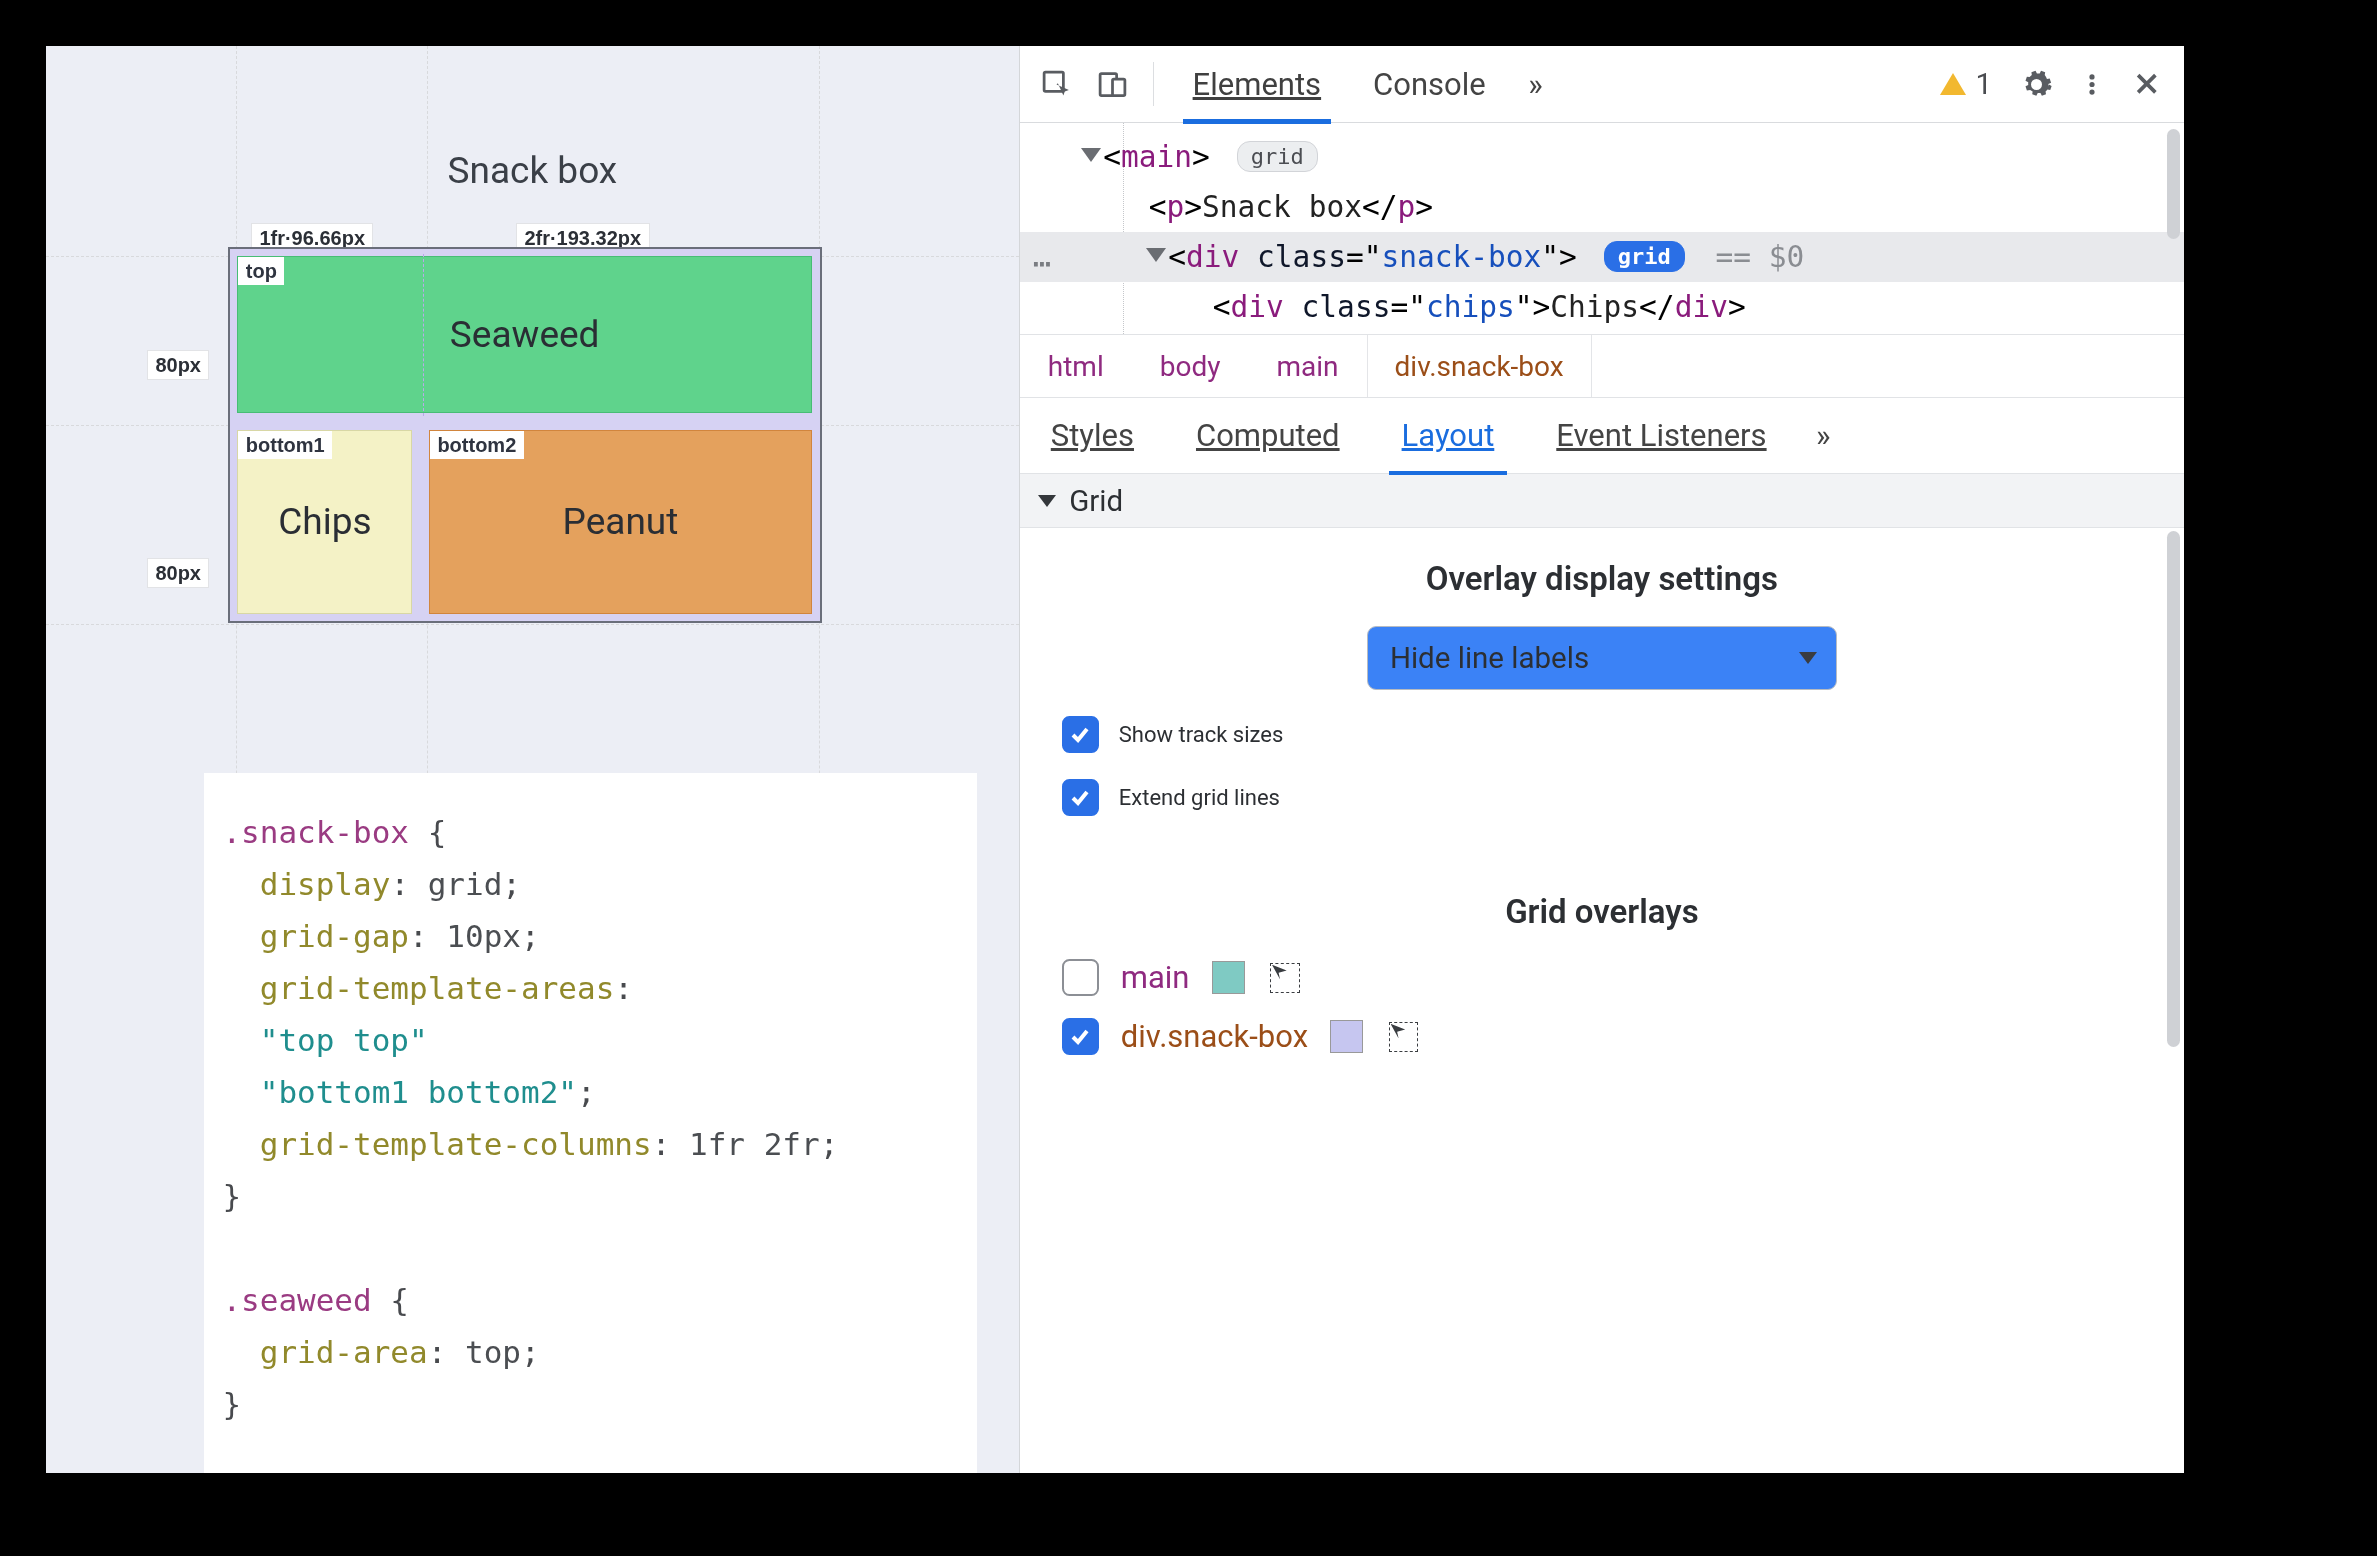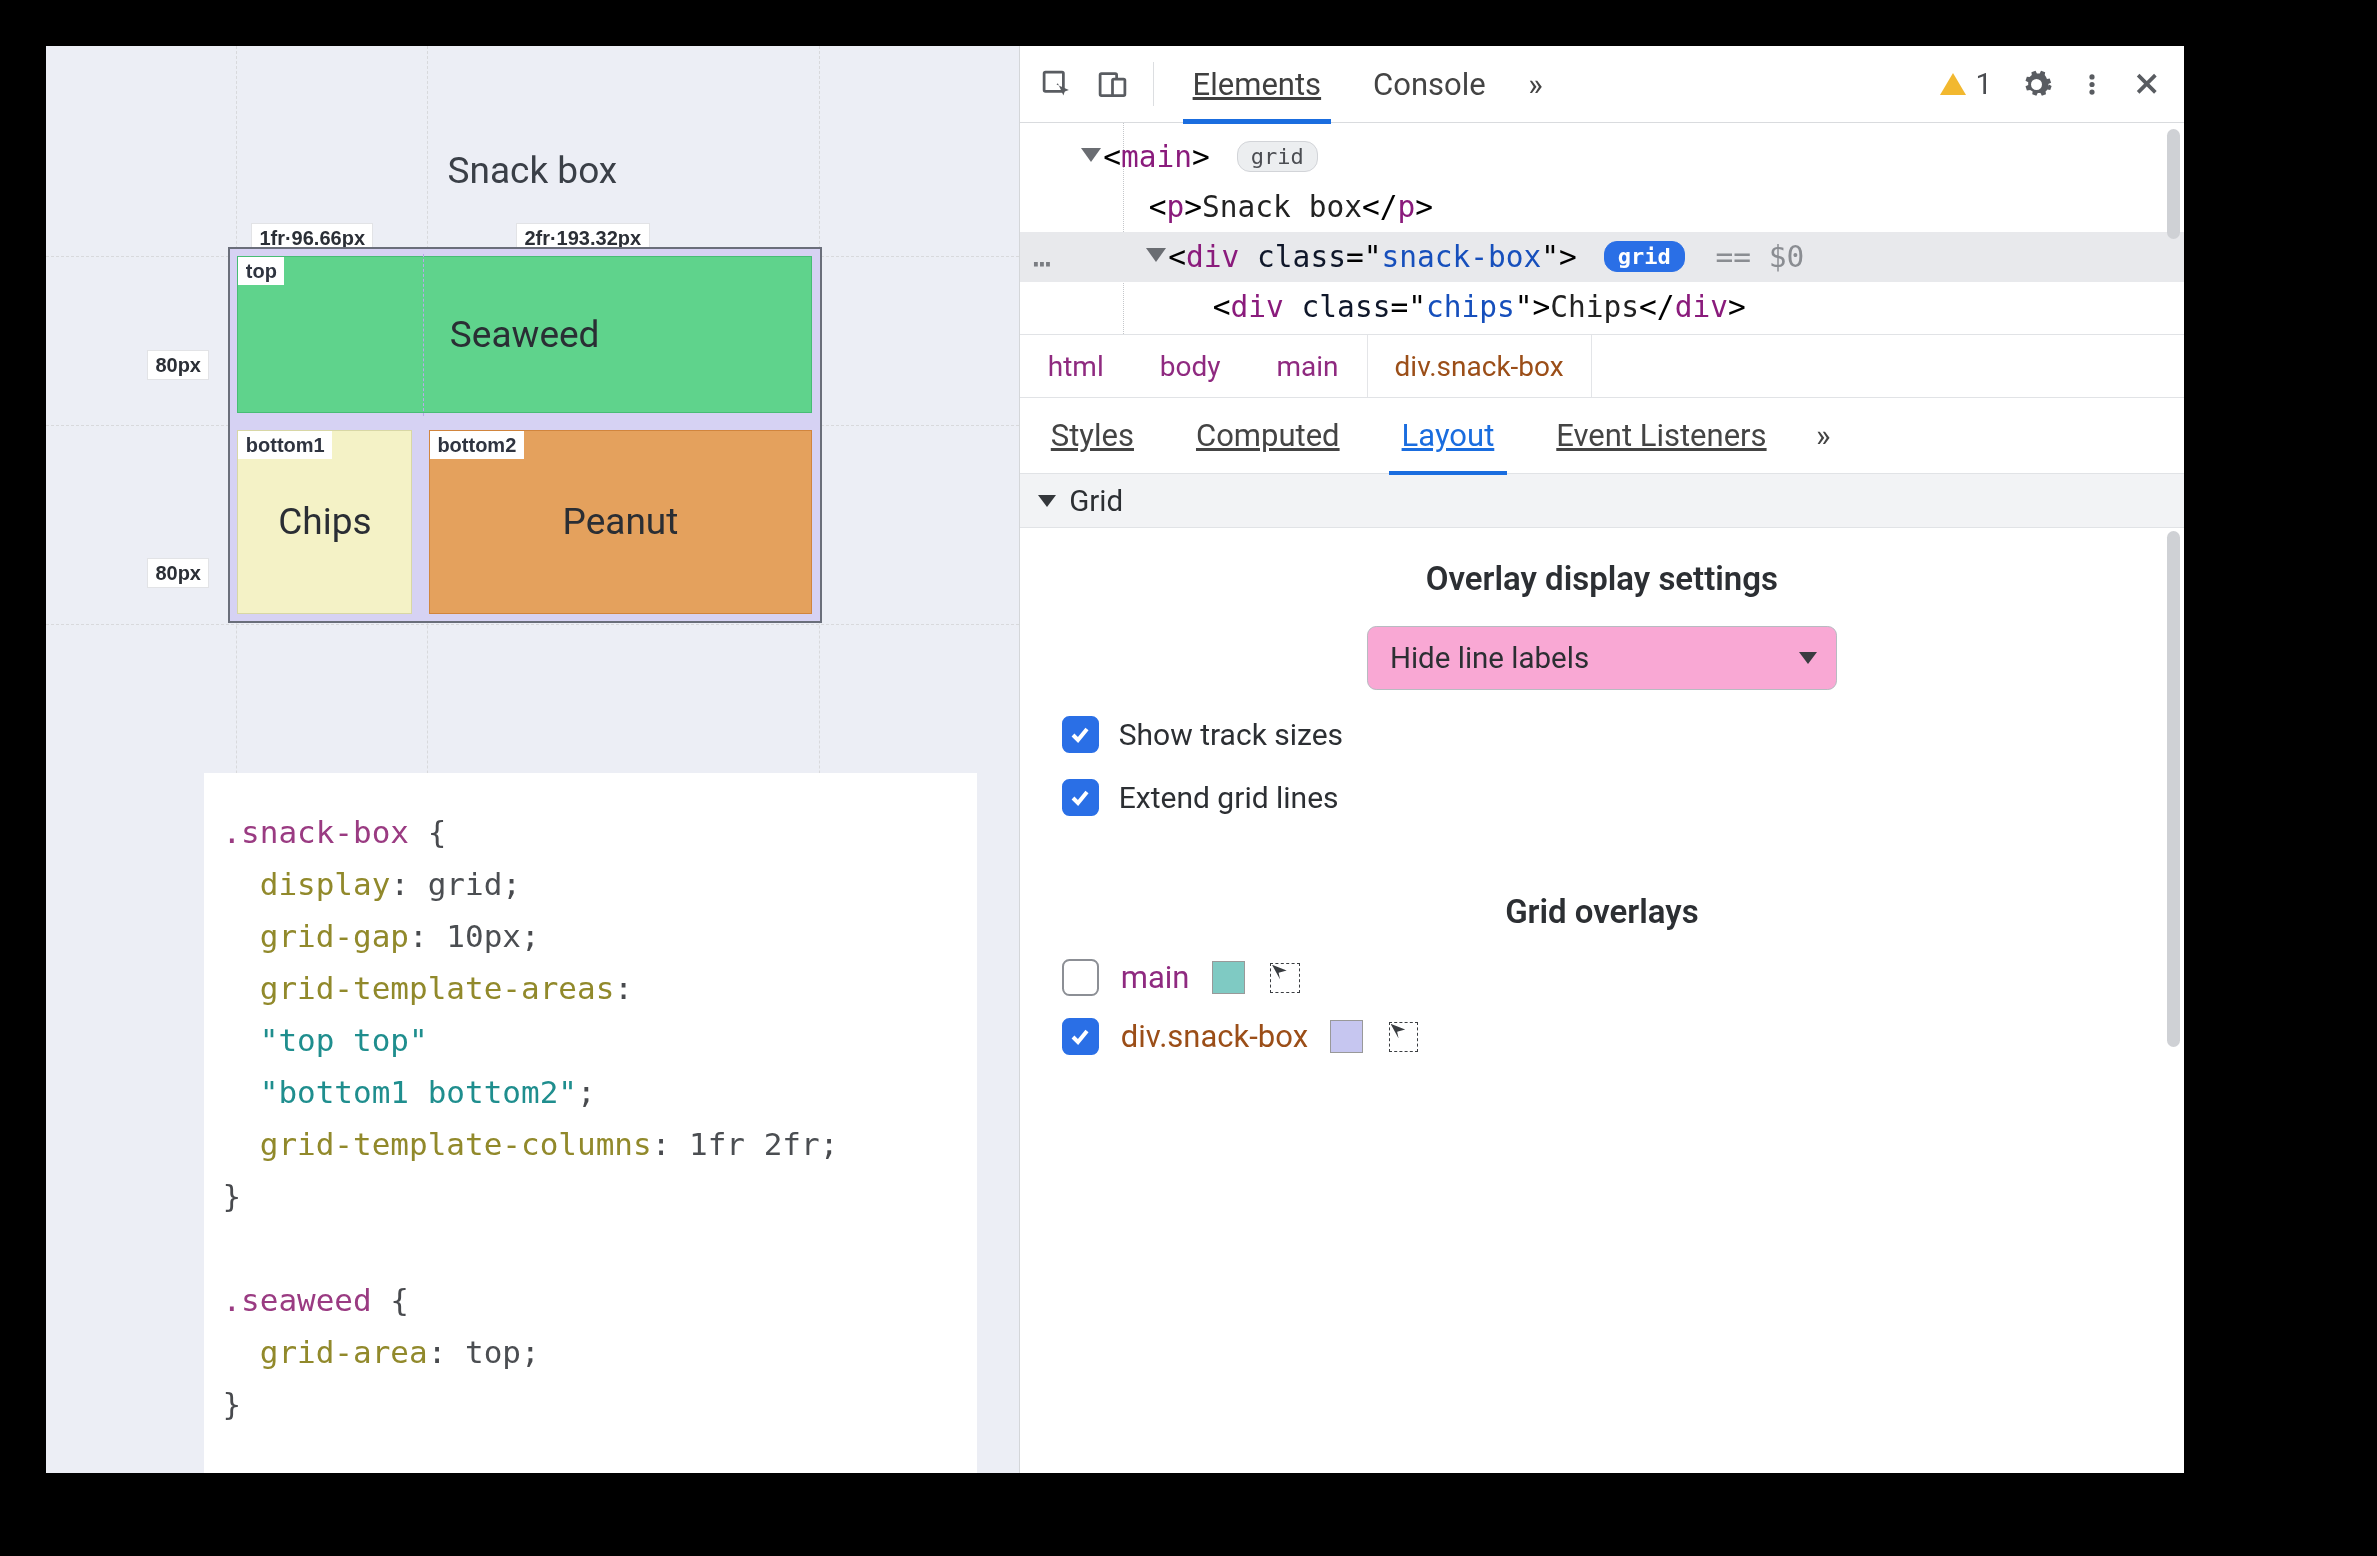--- a/index.html
+++ b/index.html
@@ -129,25 +129,25 @@
 
   
   .section-header { background:#f2f3f5; border-bottom:0.9px solid #e1e3e6; padding:9.2px 18.4px;
     display:flex; align-items:center; gap:13px; font-size:29.5px; color:#2c2f33;}
   .section-header .tri { width:0;height:0;border-top:12px solid #34373b;border-left:9.2px solid transparent;border-right:9.2px solid transparent;}
 
   .panel-body { padding:26px 42px; overflow:auto; position:relative;text-align:center;}
   .panel-body h4 { margin:5.5px 0 28px; font-size:33px; font-weight:600; color:#2c2f33;}
   .select-wrap { position:relative; display:inline-block;}
   .fake-select { width:470px; height:64px; border:0.9px solid #b7bbc1; border-radius:9.2px;
-    background:#f9a8d4; font-size:29.5px; color:#2c2f33; padding:0 50px 0 22px; display:flex; align-items:center; cursor:pointer;}
+    background:#3b82f6; font-size:29.5px; color:#2c2f33; padding:0 50px 0 22px; display:flex; align-items:center; cursor:pointer;}
   .fake-select .car { position:absolute; right:20px; width:0;height:0;border-top:12px solid #3a3c40;
     border-left:9.2px solid transparent;border-right:9.2px solid transparent;}
 
-  .chk-row { display:flex; align-items:center; gap:20px; margin:26px 0; font-size:30px; color:#2c2f33;}
+  .chk-row { display:flex; align-items:center; gap:20px; margin:26px 0; font-size:22px; color:#2c2f33;}
   .chk { width:37px; height:37px; border-radius:7.4px; display:flex; align-items:center; justify-content:center;
     border:2.8px solid #2a6fe6; background:#2a6fe6; color:#fff; font-size:28px; line-height:1;}
   .chk svg{width:24px;height:24px;}
   .chk.empty { background:#fff; border-color:#8c8f95; color:transparent;}
 
   .overlay-row { display:flex; align-items:center; gap:22px; margin:22px 0; font-size:31px;}
   .overlay-row .ename { color:#8f2a80; }
   .swatch { width:33px;height:33px;border:0.9px solid #999; }
   .sw-teal { background:#7fcac3;}
   .sw-lav  { background:#c6c6f0;}

